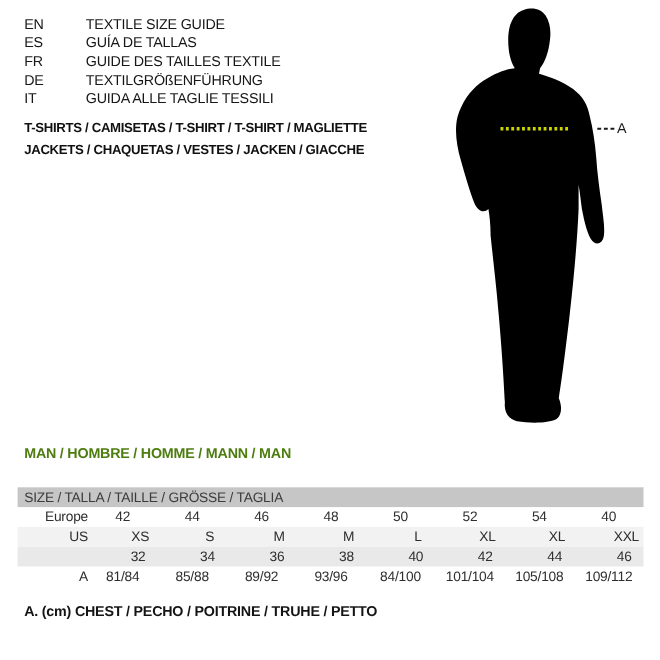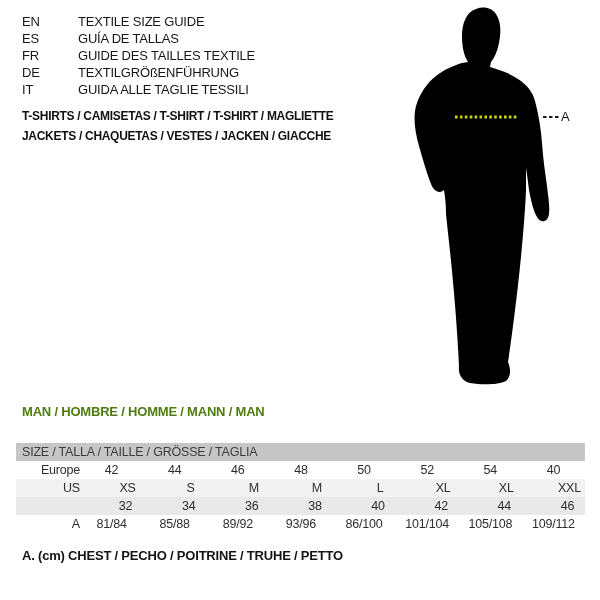--- a/index.html
+++ b/index.html
@@ -152,21 +152,21 @@
       <span class="tcell">44</span>
       <span class="tcell">46</span>
     </div>
 
     <div class="trow r3">
       <span class="tlabel">A</span>
       <span class="tcell">81/84</span>
       <span class="tcell">85/88</span>
       <span class="tcell">89/92</span>
       <span class="tcell">93/96</span>
-      <span class="tcell">86/100</span>
+      <span class="tcell">84/100</span>
       <span class="tcell">101/104</span>
       <span class="tcell">105/108</span>
       <span class="tcell">109/112</span>
     </div>
   </div>
 
   <div class="footnote">A. (cm) CHEST / PECHO / POITRINE / TRUHE / PETTO</div>
 
 </div>
 

